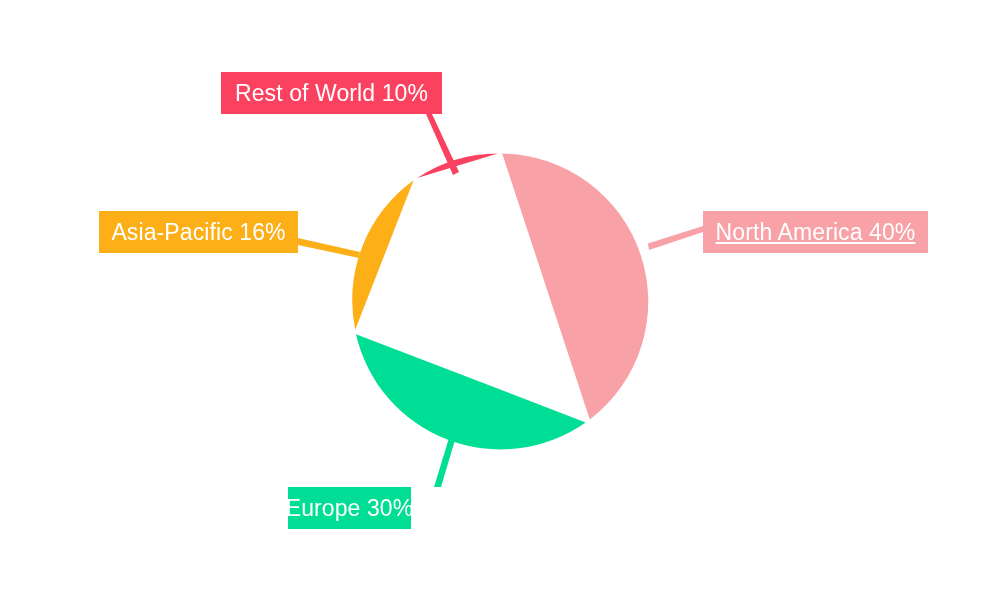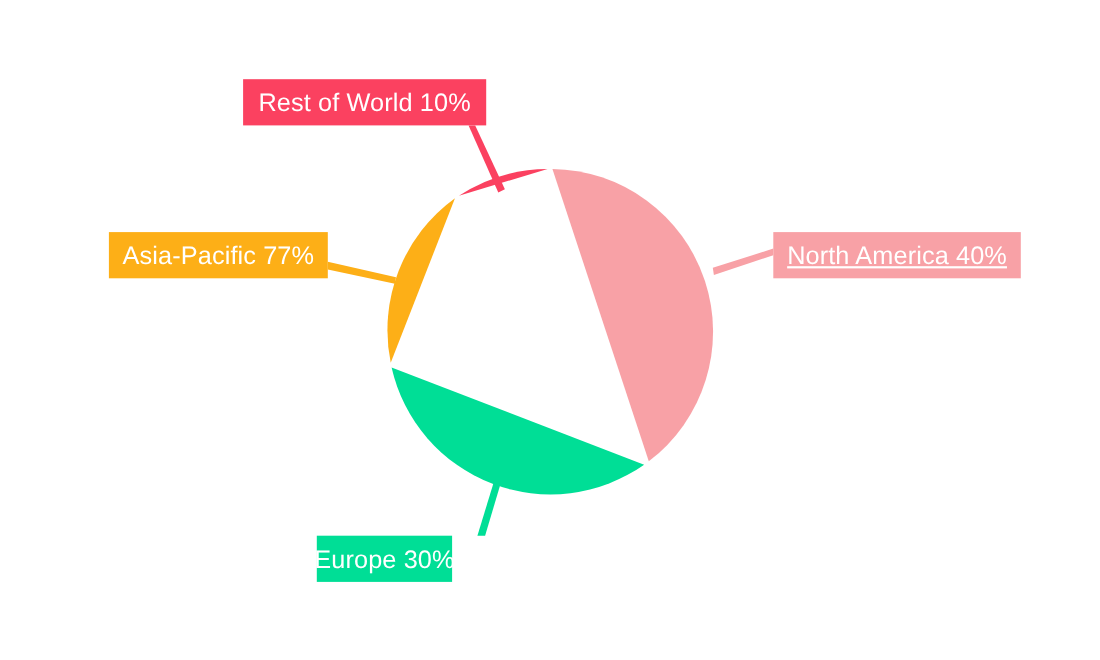--- a/index.html
+++ b/index.html
@@ -86,20 +86,20 @@
 
   <div class="callout-label" id="label-north-america" style="background:#F8A1A6;text-decoration:underline;">
     <span>North America 40%</span>
   </div>
 
   <div class="callout-label" id="label-europe" style="background:#00DE96;">
     <span>Europe 30%</span>
   </div>
 
   <div class="callout-label" id="label-asia-pacific" style="background:#FDAF17;">
-    <span>Asia-Pacific 77%</span>
+    <span>Asia-Pacific 16%</span>
   </div>
 
   <div class="callout-label" id="label-rest-of-world" style="background:#FB4160;">
     <span>Rest of World 10%</span>
   </div>
 
 </div>
 
 </body></html>

